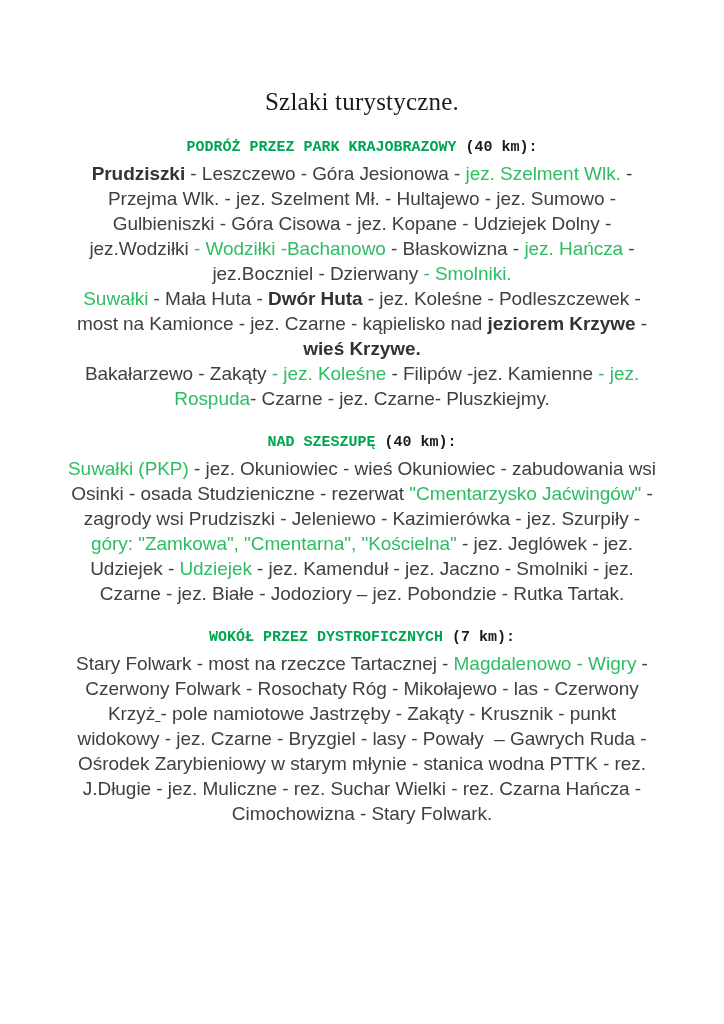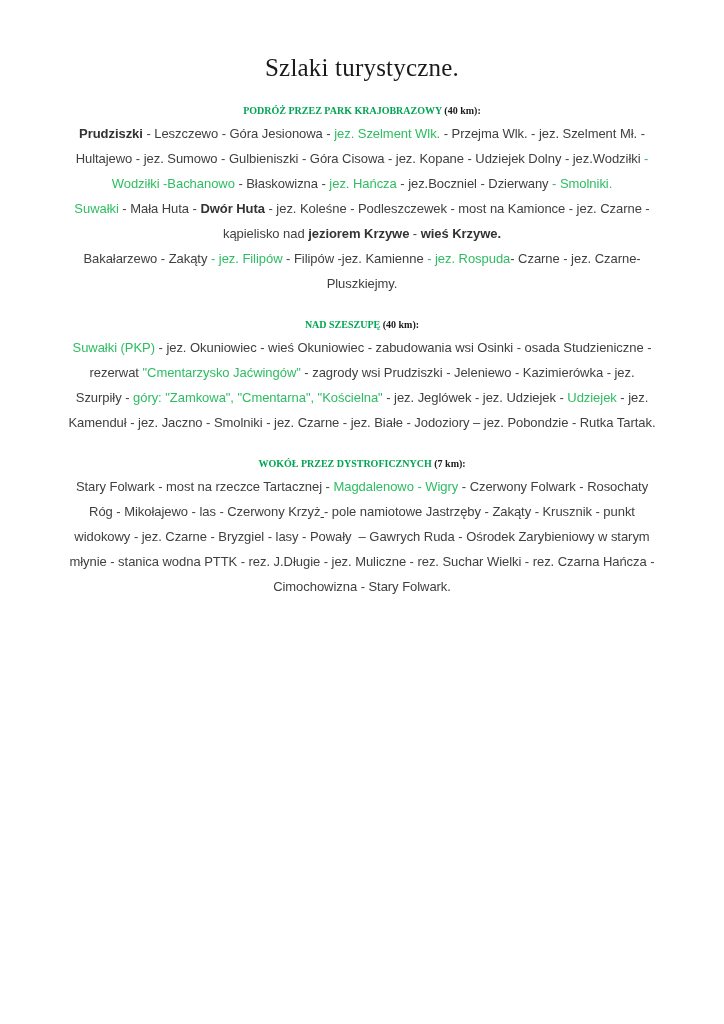--- a/index.html
+++ b/index.html
@@ -2,51 +2,51 @@
 <html style="--green-heading: #00a551; --green-body: #2ebd62; --body-black: #404040;"><head>
 <meta charset="utf-8">
 <style>
   html, body { margin: 0; padding: 0; background: #e9e9e9; }
   .page {
     width: 724px;
     height: 1024px;
     margin: 0 auto;
     background: #ffffff;
     box-sizing: border-box;
-    padding-top: 54px;
+    padding-top: 88px;
     overflow: hidden;
     font-family: "Liberation Sans", sans-serif;
   }
   .content {
     width: 588px;
     margin: 0 auto;
     text-align: center;
   }
   .doc-title {
     font-family: "Liberation Serif", serif;
     font-weight: 400;
     font-size: 25px;
     color: #1a1a1a;
     margin: 0 0 18px 0;
     letter-spacing: 0.2px;
   }
   .section h2 {
-    font-family: Liberation Serif, serif;
-    font-size: 10px;
+    font-family: Liberation Mono, monospace;
+    font-size: 15px;
     font-weight: 700;
     margin: 23px 0 5px 0;
     white-space: pre-wrap;
   }
   
   .section:nth-of-type(4) h2 { }
   .section h2 .hg { color: var(--green-heading, #00a551); }
   .section h2 .hb { color: #1a1a1a; }
   .section p.body {
     margin: 0;
-    font-size: 13px;
+    font-size: 19px;
     line-height: 25px;
     color: var(--body-black, #404040);
     white-space: pre-wrap;
     letter-spacing: -0.05px;
     text-align: center;
   }
   .section p.body span.green { color: var(--green-body, #2ebd62); }
   .section p.body span.bold { font-weight: 700; color: #333333; }
   .section p.body span.ul { text-decoration: underline; }
 </style>
@@ -58,21 +58,21 @@
     <h1 class="doc-title">Szlaki turystyczne.</h1>
     <div>
         <section class="section">
           <h2><span class="hg">PODRÓŻ PRZEZ PARK KRAJOBRAZOWY </span><span class="hb">(40 km):</span></h2>
           <p class="body"><span class="bold">Prudziszki</span><span> - Leszczewo - Góra Jesionowa - </span><span class="green">jez. Szelment Wlk.</span><span> - Przejma Wlk. - jez. Szelment Mł. - Hultajewo - jez. Sumowo - Gulbieniszki - Góra Cisowa - jez. Kopane - Udziejek Dolny - jez.Wodziłki </span><span class="green">- Wodziłki -Bachanowo</span><span> - Błaskowizna - </span><span class="green">jez. Hańcza</span><span> - jez.Boczniel - Dzierwany </span><span class="green">- Smolniki.</span></p>
         </section>
         <section class="section">
           <p class="body"><span class="green">Suwałki</span><span> - Mała Huta - </span><span class="bold">Dwór Huta</span><span> - jez. Koleśne - Podleszczewek - most na Kamionce - jez. Czarne - kąpielisko nad </span><span class="bold">jeziorem Krzywe</span><span> - </span><span class="bold">wieś Krzywe.</span></p>
         </section>
         <section class="section">
-          <p class="body"><span>Bakałarzewo - Zakąty </span><span class="green">- jez. Filipów</span><span> - Filipów -jez. Kamienne </span><span class="green">- jez. Rospuda</span><span>- Czarne - jez. Czarne- Pluszkiejmy.</span></p>
+          <p class="body"><span>Bakałarzewo - Zakąty </span><span class="green">- jez. Koleśne</span><span> - Filipów -jez. Kamienne </span><span class="green">- jez. Rospuda</span><span>- Czarne - jez. Czarne- Pluszkiejmy.</span></p>
         </section>
         <section class="section">
           <h2><span class="hg">NAD SZESZUPĘ </span><span class="hb">(40 km):</span></h2>
           <p class="body"><span class="green">Suwałki (PKP)</span><span> - jez. Okuniowiec - wieś Okuniowiec - zabudowania wsi Osinki - osada Studzieniczne - rezerwat </span><span class="green">"Cmentarzysko Jaćwingów"</span><span> - zagrody wsi Prudziszki - Jeleniewo - Kazimierówka - jez. Szurpiły - </span><span class="green">góry: "Zamkowa", "Cmentarna", "Kościelna"</span><span> - jez. Jeglówek - jez. Udziejek - </span><span class="green">Udziejek</span><span> - jez. Kamenduł - jez. Jaczno - Smolniki - jez. Czarne - jez. Białe - Jodoziory – jez. Pobondzie - Rutka Tartak.</span></p>
         </section>
         <section class="section">
           <h2><span class="hg">WOKÓŁ PRZEZ DYSTROFICZNYCH </span><span class="hb">(7 km):</span></h2>
         </section>
         <section class="section">
           <p class="body"><span>Stary Folwark - most na rzeczce Tartacznej - </span><span class="green">Magdalenowo - Wigry</span><span> - Czerwony Folwark - Rosochaty Róg - Mikołajewo - las - Czerwony Krzyż</span><span class="ul"> </span><span>- pole namiotowe Jastrzęby - Zakąty - Krusznik - punkt widokowy - jez. Czarne - Bryzgiel - lasy - Powały  – Gawrych Ruda - Ośrodek Zarybieniowy w starym młynie - stanica wodna PTTK - rez. J.Długie - jez. Muliczne - rez. Suchar Wielki - rez. Czarna Hańcza - Cimochowizna - Stary Folwark.</span></p>

